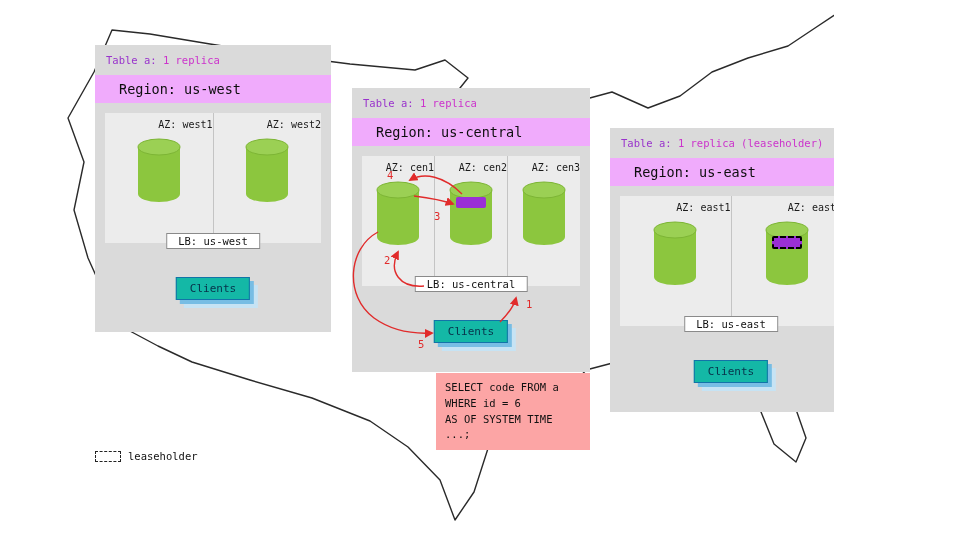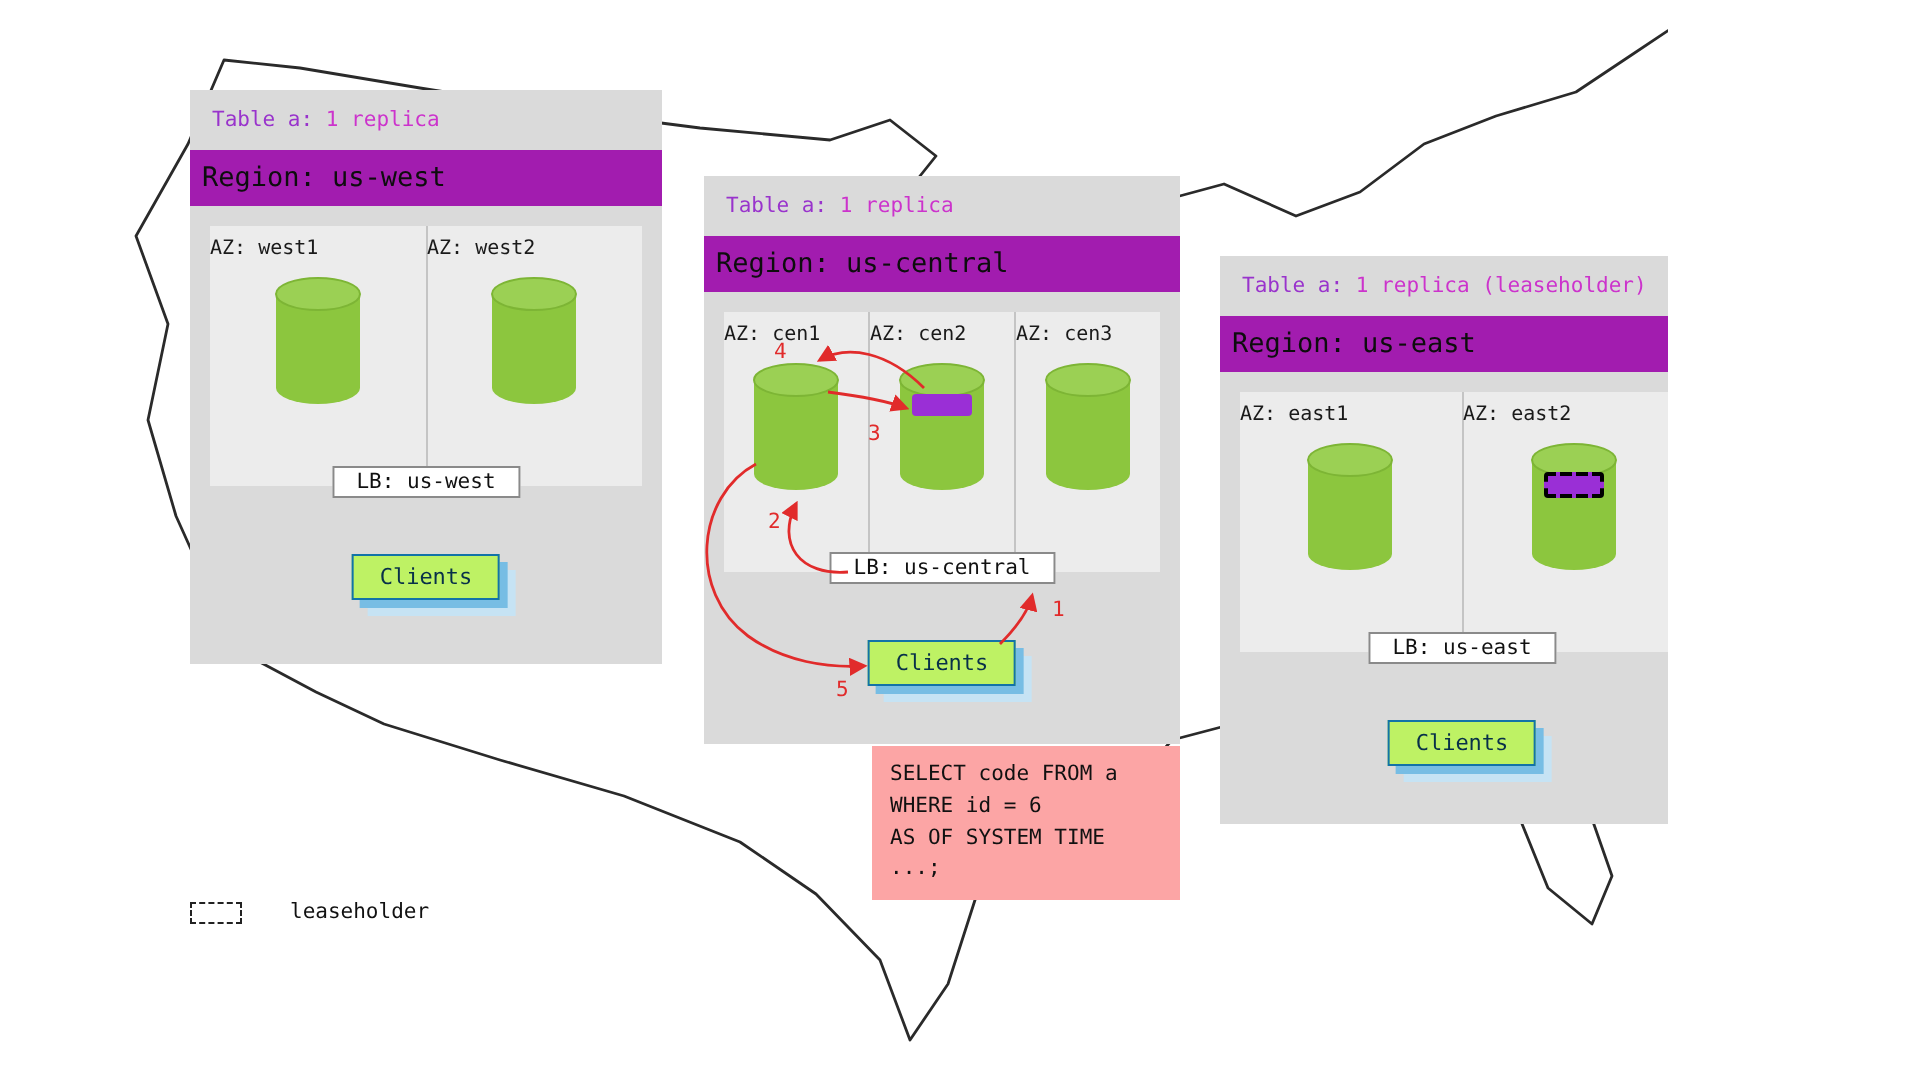--- a/index.html
+++ b/index.html
@@ -11,52 +11,52 @@
   
   .us-map { position:absolute; left:0; top:0; z-index:0; }
   
   .panel { position:absolute; background:#dadada; z-index:10; }
   #panel-west    { left:95px;  top:45px;  width:236px; height:287px; }
   #panel-central { left:352px; top:88px;  width:238px; height:284px; }
   #panel-east    { left:610px; top:128px; width:242px; height:284px; }
   .table-label { height:30px; line-height:30px; padding:0 11px; font-size:10.5px; white-space:nowrap; }
   .table-label .t-prefix { color:#9933cc; }
   .table-label .t-value  { color:#cc33cc; }
-  .region-band { height:28px; line-height:28px; padding:0 6px; font-size:13.5px; background:#a21caf; color:#0d0d0d; }
+  .region-band { height:28px; line-height:28px; padding:0 24px; font-size:13.5px; background:#f0abfc; color:#0d0d0d; }
   .az-box { margin:10px; height:130px; background:#ececec; display:flex; }
-  .az-cell { flex:1; padding-top:6px; text-align:left; position:relative; }
+  .az-cell { flex:1; padding-top:6px; text-align:right; position:relative; }
   .az-cell + .az-cell { border-left:1px solid #c4c4c4; }
   .az-label { font-size:10px; color:#1a1a1a; }
   .cyl-wrap { position:relative; width:46px; height:66px; margin:8px auto 0; }
   .replica-badge {
     position:absolute; top:16px; left:8px; width:30px; height:11px;
     background:#9a2fd6; border-radius:2px;
   }
   .replica-badge.leaseholder { border:2px dashed #000; height:13px; top:15px; }
   .lb-box {
     position:absolute; top:188px; left:50%; transform:translateX(-50%);
     background:#fff; border:1px solid #8a8a8a; padding:1px 11px;
     font-size:10.5px; white-space:nowrap; color:#111;
   }
   .clients-btn {
     position:absolute; top:232px; left:50%; transform:translateX(-50%);
-    background:#bef264; border:1px solid #1273a8; color:#083049;
+    background:#14b8a6; border:1px solid #1273a8; color:#083049;
     padding:4px 13px; font-size:11px; white-space:nowrap;
     box-shadow: 4px 4px 0 #77bde4, 8px 8px 0 #c6e3f4;
   }
   
   .sql-note {
     position:absolute; left:436px; top:373px; width:154px; z-index:10;
     background:#fca5a5; padding:7px 9px; font-size:10.5px; line-height:1.5; color:#111;
   }
   
   .flow-svg { position:absolute; left:0; top:0; z-index:20; pointer-events:none; }
   .flow-svg text { font-family:"DejaVu Sans Mono", monospace; font-size:10.5px; fill:#e12b2b; }
   
-  .legend { position:absolute; left:95px; top:450px; display:flex; align-items:center; gap:24px; z-index:10; }
+  .legend { position:absolute; left:95px; top:450px; display:flex; align-items:center; gap:7px; z-index:10; }
   .legend-swatch { width:26px; height:11px; background:#fff; border:1.5px dashed #222; }
   .legend-label { font-size:10.5px; color:#111; }
 </style>
 </head>
 <body>
 
 <div class="stage">
 
   <svg class="us-map" width="960" height="540" viewBox="0 0 960 540" aria-hidden="true">
     <path d="M 112 30 L 150 34 L 210 44 L 280 55 L 350 64 L 415 70

